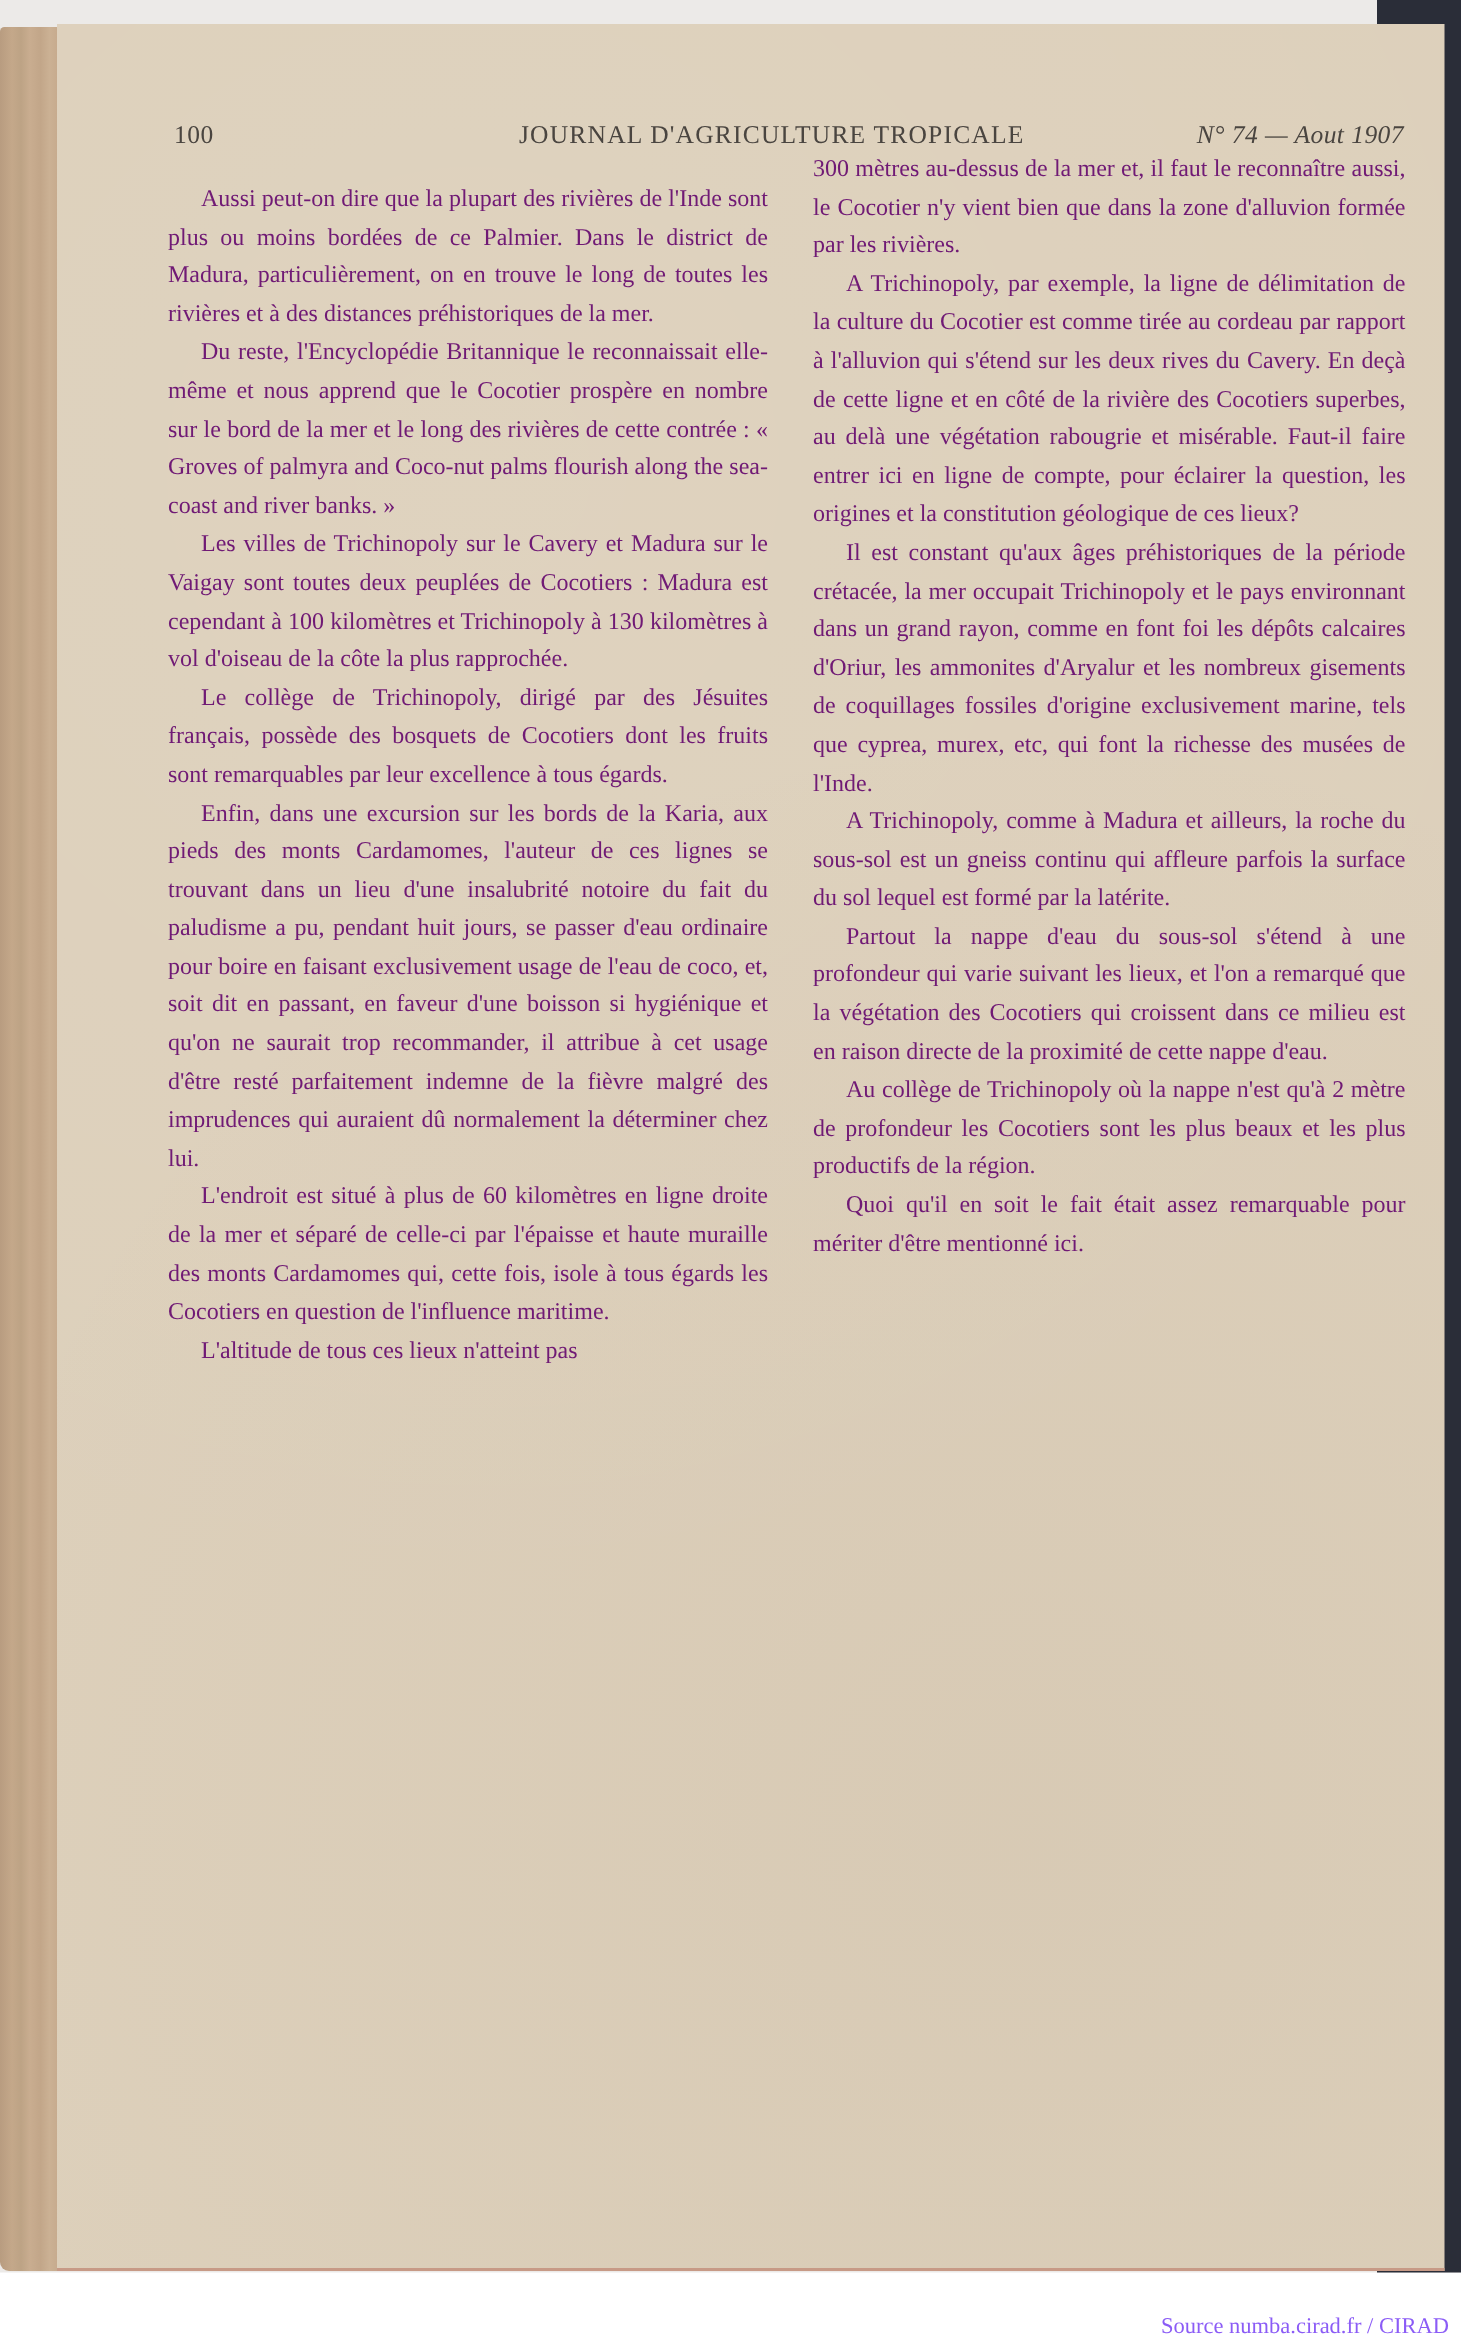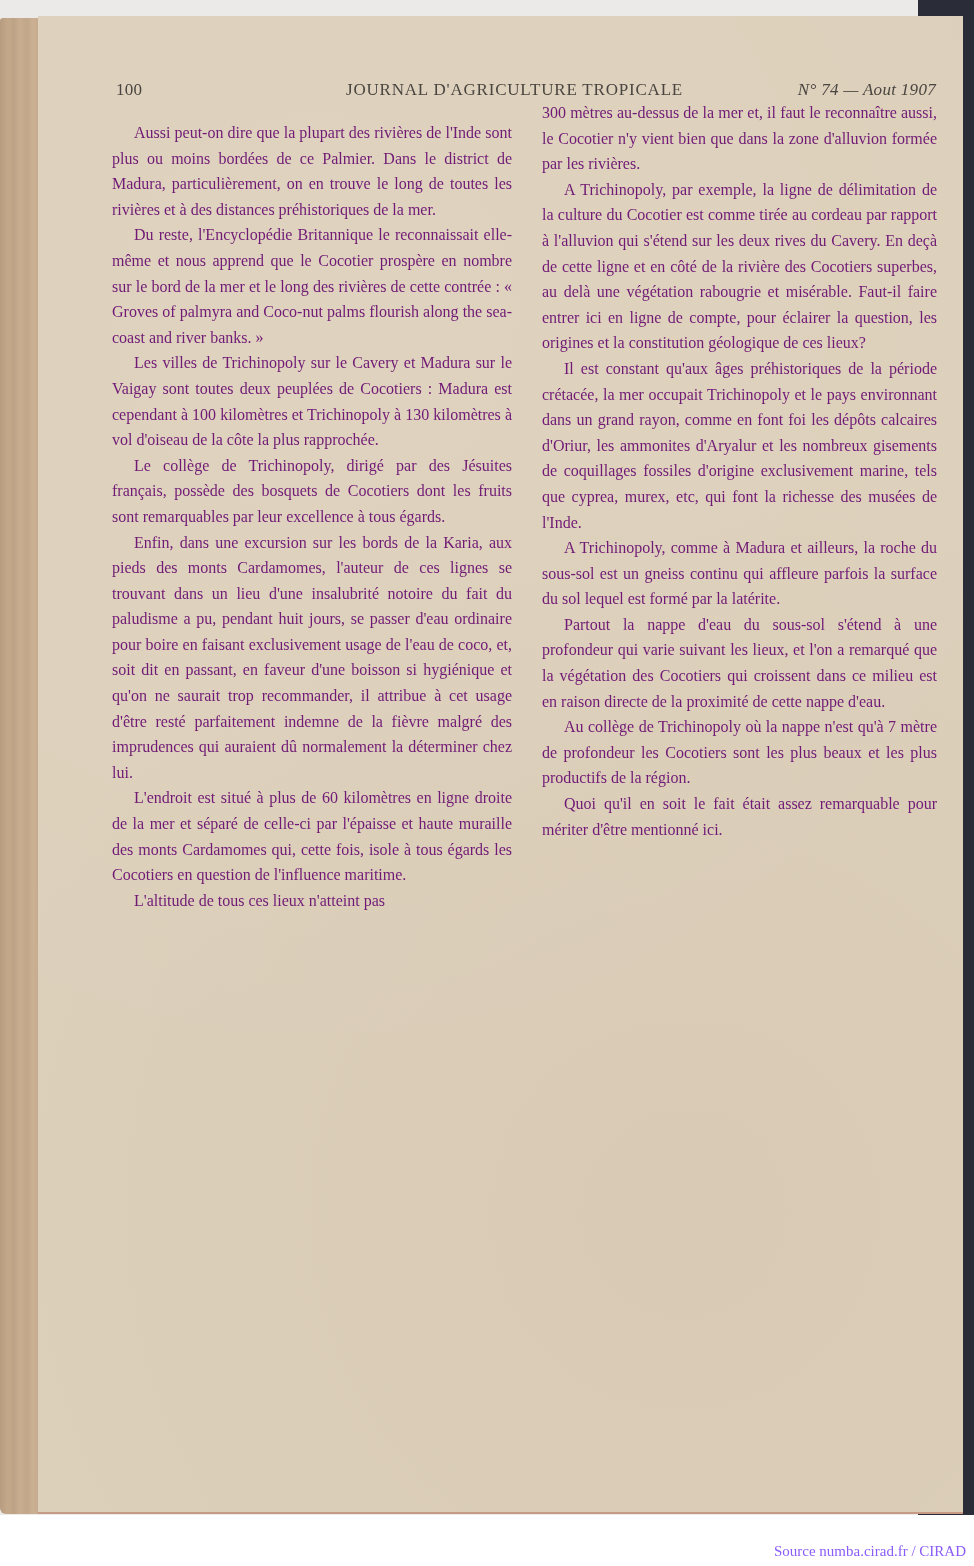--- a/index.html
+++ b/index.html
@@ -76,17 +76,17 @@
   <p>L'endroit est situé à plus de 60 kilomètres en ligne droite de la mer et séparé de celle-ci par l'épaisse et haute muraille des monts Cardamomes qui, cette fois, isole à tous égards les Cocotiers en question de l'influence maritime.</p>
   <p>L'altitude de tous ces lieux n'atteint pas</p>
 </div>
 
 <div class="col right">
   <p class="noindent">300 mètres au-dessus de la mer et, il faut le reconnaître aussi, le Cocotier n'y vient bien que dans la zone d'alluvion formée par les rivières.</p>
   <p>A Trichinopoly, par exemple, la ligne de délimitation de la culture du Cocotier est comme tirée au cordeau par rapport à l'alluvion qui s'étend sur les deux rives du Cavery. En deçà de cette ligne et en côté de la rivière des Cocotiers superbes, au delà une végétation rabougrie et misérable. Faut-il faire entrer ici en ligne de compte, pour éclairer la question, les origines et la constitution géologique de ces lieux?</p>
   <p>Il est constant qu'aux âges préhistoriques de la période crétacée, la mer occupait Trichinopoly et le pays environnant dans un grand rayon, comme en font foi les dépôts calcaires d'Oriur, les ammonites d'Aryalur et les nombreux gisements de coquillages fossiles d'origine exclusivement marine, tels que cyprea, murex, etc, qui font la richesse des musées de l'Inde.</p>
   <p>A Trichinopoly, comme à Madura et ailleurs, la roche du sous-sol est un gneiss continu qui affleure parfois la surface du sol lequel est formé par la latérite.</p>
   <p>Partout la nappe d'eau du sous-sol s'étend à une profondeur qui varie suivant les lieux, et l'on a remarqué que la végétation des Cocotiers qui croissent dans ce milieu est en raison directe de la proximité de cette nappe d'eau.</p>
-  <p>Au collège de Trichinopoly où la nappe n'est qu'à 7 mètre de profondeur les Cocotiers sont les plus beaux et les plus productifs de la région.</p>
+  <p>Au collège de Trichinopoly où la nappe n'est qu'à 2 mètre de profondeur les Cocotiers sont les plus beaux et les plus productifs de la région.</p>
   <p>Quoi qu'il en soit le fait était assez remarquable pour mériter d'être mentionné ici.</p>
 </div>
 
 <div class="source">Source numba.cirad.fr / CIRAD</div>
 
 </body></html>

